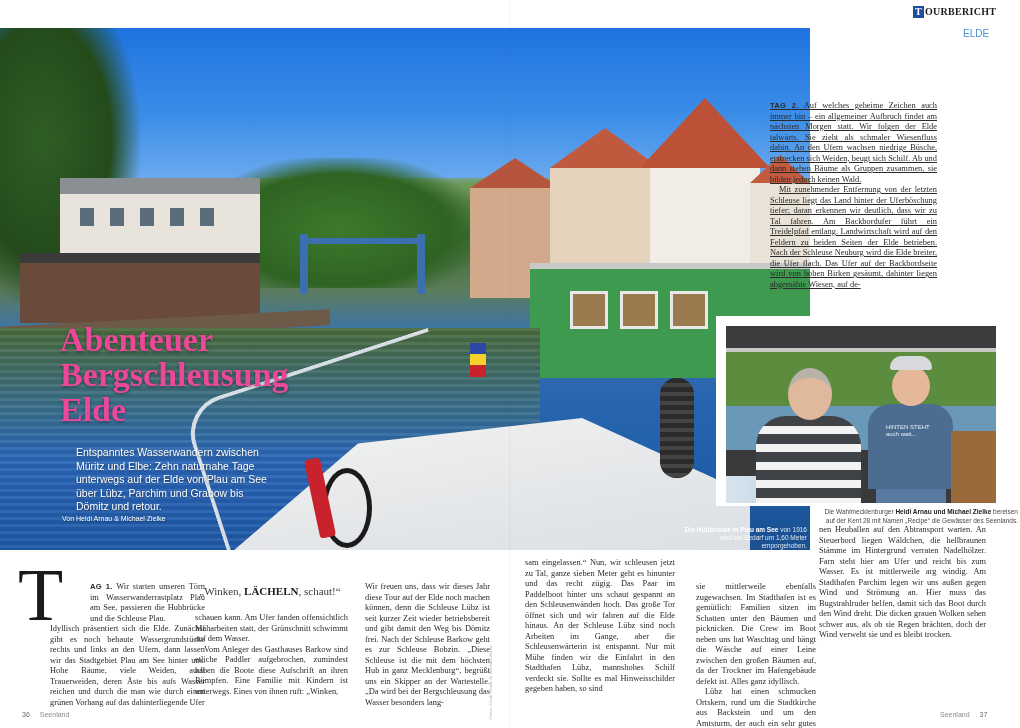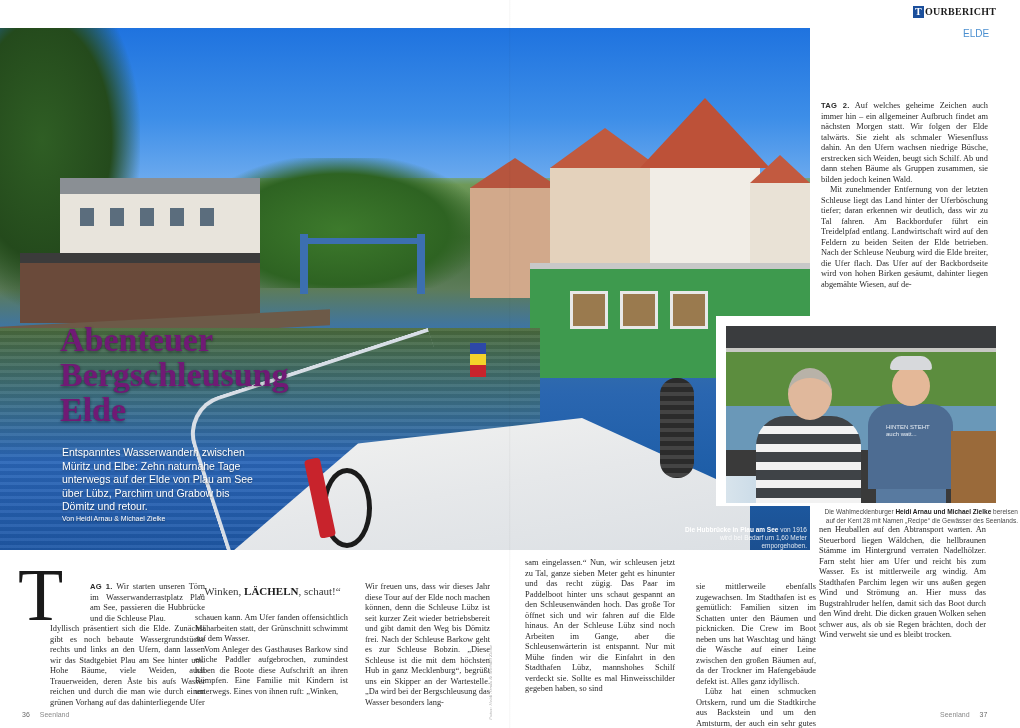--- a/index.html
+++ b/index.html
@@ -49,25 +49,25 @@
   .hero .bike { position: absolute; left: 300px; top: 400px; width: 80px; height: 120px; }
   .hero .bike .frame { position: absolute; left: 12px; top: 30px; width: 16px; height: 80px; background: #c8232c; transform: rotate(-12deg); border-radius: 4px; }
   .hero .bike .wheel { position: absolute; left: 22px; top: 40px; width: 50px; height: 80px; border: 5px solid #1b1b1b; border-radius: 50%; }
   .hero .rope { position: absolute; left: 660px; top: 350px; width: 34px; height: 100px; background: repeating-linear-gradient(180deg, #2b2b2b 0 5px, #444 5px 9px); border-radius: 16px; }
   .hero .flag { position: absolute; left: 470px; top: 315px; width: 16px; height: 34px;
     background: linear-gradient(180deg, #2d48a8 0 33%, #f4d22a 33% 66%, #c8232c 66% 100%); }
 
   
   .title {
     position: absolute; left: 60px; top: 322px; width: 300px;
-    font-family: "Liberation Serif", serif; font-weight: bold; color: #701a75;
+    font-family: "Liberation Serif", serif; font-weight: bold; color: #ec4899;
     font-size: 34px; line-height: 35px; text-shadow: 0 1px 3px rgba(0,0,0,0.45);
   }
   .dek {
-    position: absolute; left: 62px; top: 446px; width: 200px;
+    position: absolute; left: 76px; top: 446px; width: 200px;
     font-family: "Liberation Sans", sans-serif; color: #ffffff; font-size: 10.5px; line-height: 13.5px;
     text-shadow: 0 1px 2px rgba(0,0,0,0.4);
   }
   .byline {
     position: absolute; left: 62px; top: 515px; font-family: "Liberation Sans", sans-serif;
     color: #ffffff; font-size: 7px; text-shadow: 0 1px 2px rgba(0,0,0,0.4);
   }
   .hero-caption {
     position: absolute; left: 677px; top: 526px; width: 130px; text-align: right;
     font-family: "Liberation Sans", sans-serif; font-size: 6.5px; line-height: 8px; color: rgba(255,255,255,0.85);
@@ -106,21 +106,21 @@
   .rubric { position: absolute; left: 913px; top: 6px; font-family: "Liberation Serif", serif; font-weight: bold; font-size: 10px; color: #1c1c1c; letter-spacing: 0.3px; }
   .rubric .cap { display: inline-block; width: 11px; height: 12px; background: #1b4f9c; color: #ffffff; text-align: center; line-height: 12px; font-size: 10px; margin-right: 1px; }
   .rubric-sub { position: absolute; left: 963px; top: 28px; font-family: "Liberation Sans", sans-serif; font-size: 10px; color: #4a8fd0; }
 
   
   .col { position: absolute; font-family: "Liberation Serif", serif; font-size: 8.4px; line-height: 10.5px; color: #2a2a2a; text-align: justify; hyphens: manual; }
   .col p { text-indent: 0; }
   .col p + p { text-indent: 9px; }
   .col .lead { font-family: "Liberation Sans", sans-serif; font-weight: bold; font-size: 7.6px; letter-spacing: 0.2px; }
 
-  .col-r1 { left: 821px; top: 101px; width: 167px; }
+  .col-r1 { left: 770px; top: 101px; width: 167px; text-decoration: underline; }
   .col-1 { left: 22px; top: 582px; width: 155px; margin-left: 28px; }
   .col-2 { left: 195px; top: 596px; width: 153px; margin-top: 17px; }
   .col-3 { left: 365px; top: 582px; width: 125px; }
   .col-4 { left: 525px; top: 558px; width: 150px; }
   .col-5 { left: 696px; top: 582px; width: 120px; }
   .col-r2 { left: 819px; top: 525px; width: 167px; }
 
   .dropcap-wrap { position: absolute; left: 18px; top: 564px; width: 38px; height: 62px; }
   .dropcap { font-family: "Liberation Serif", serif; font-size: 74px; line-height: 62px; color: #1a1a1a; }
   .col-1 .first-lines { padding-left: 40px; }

